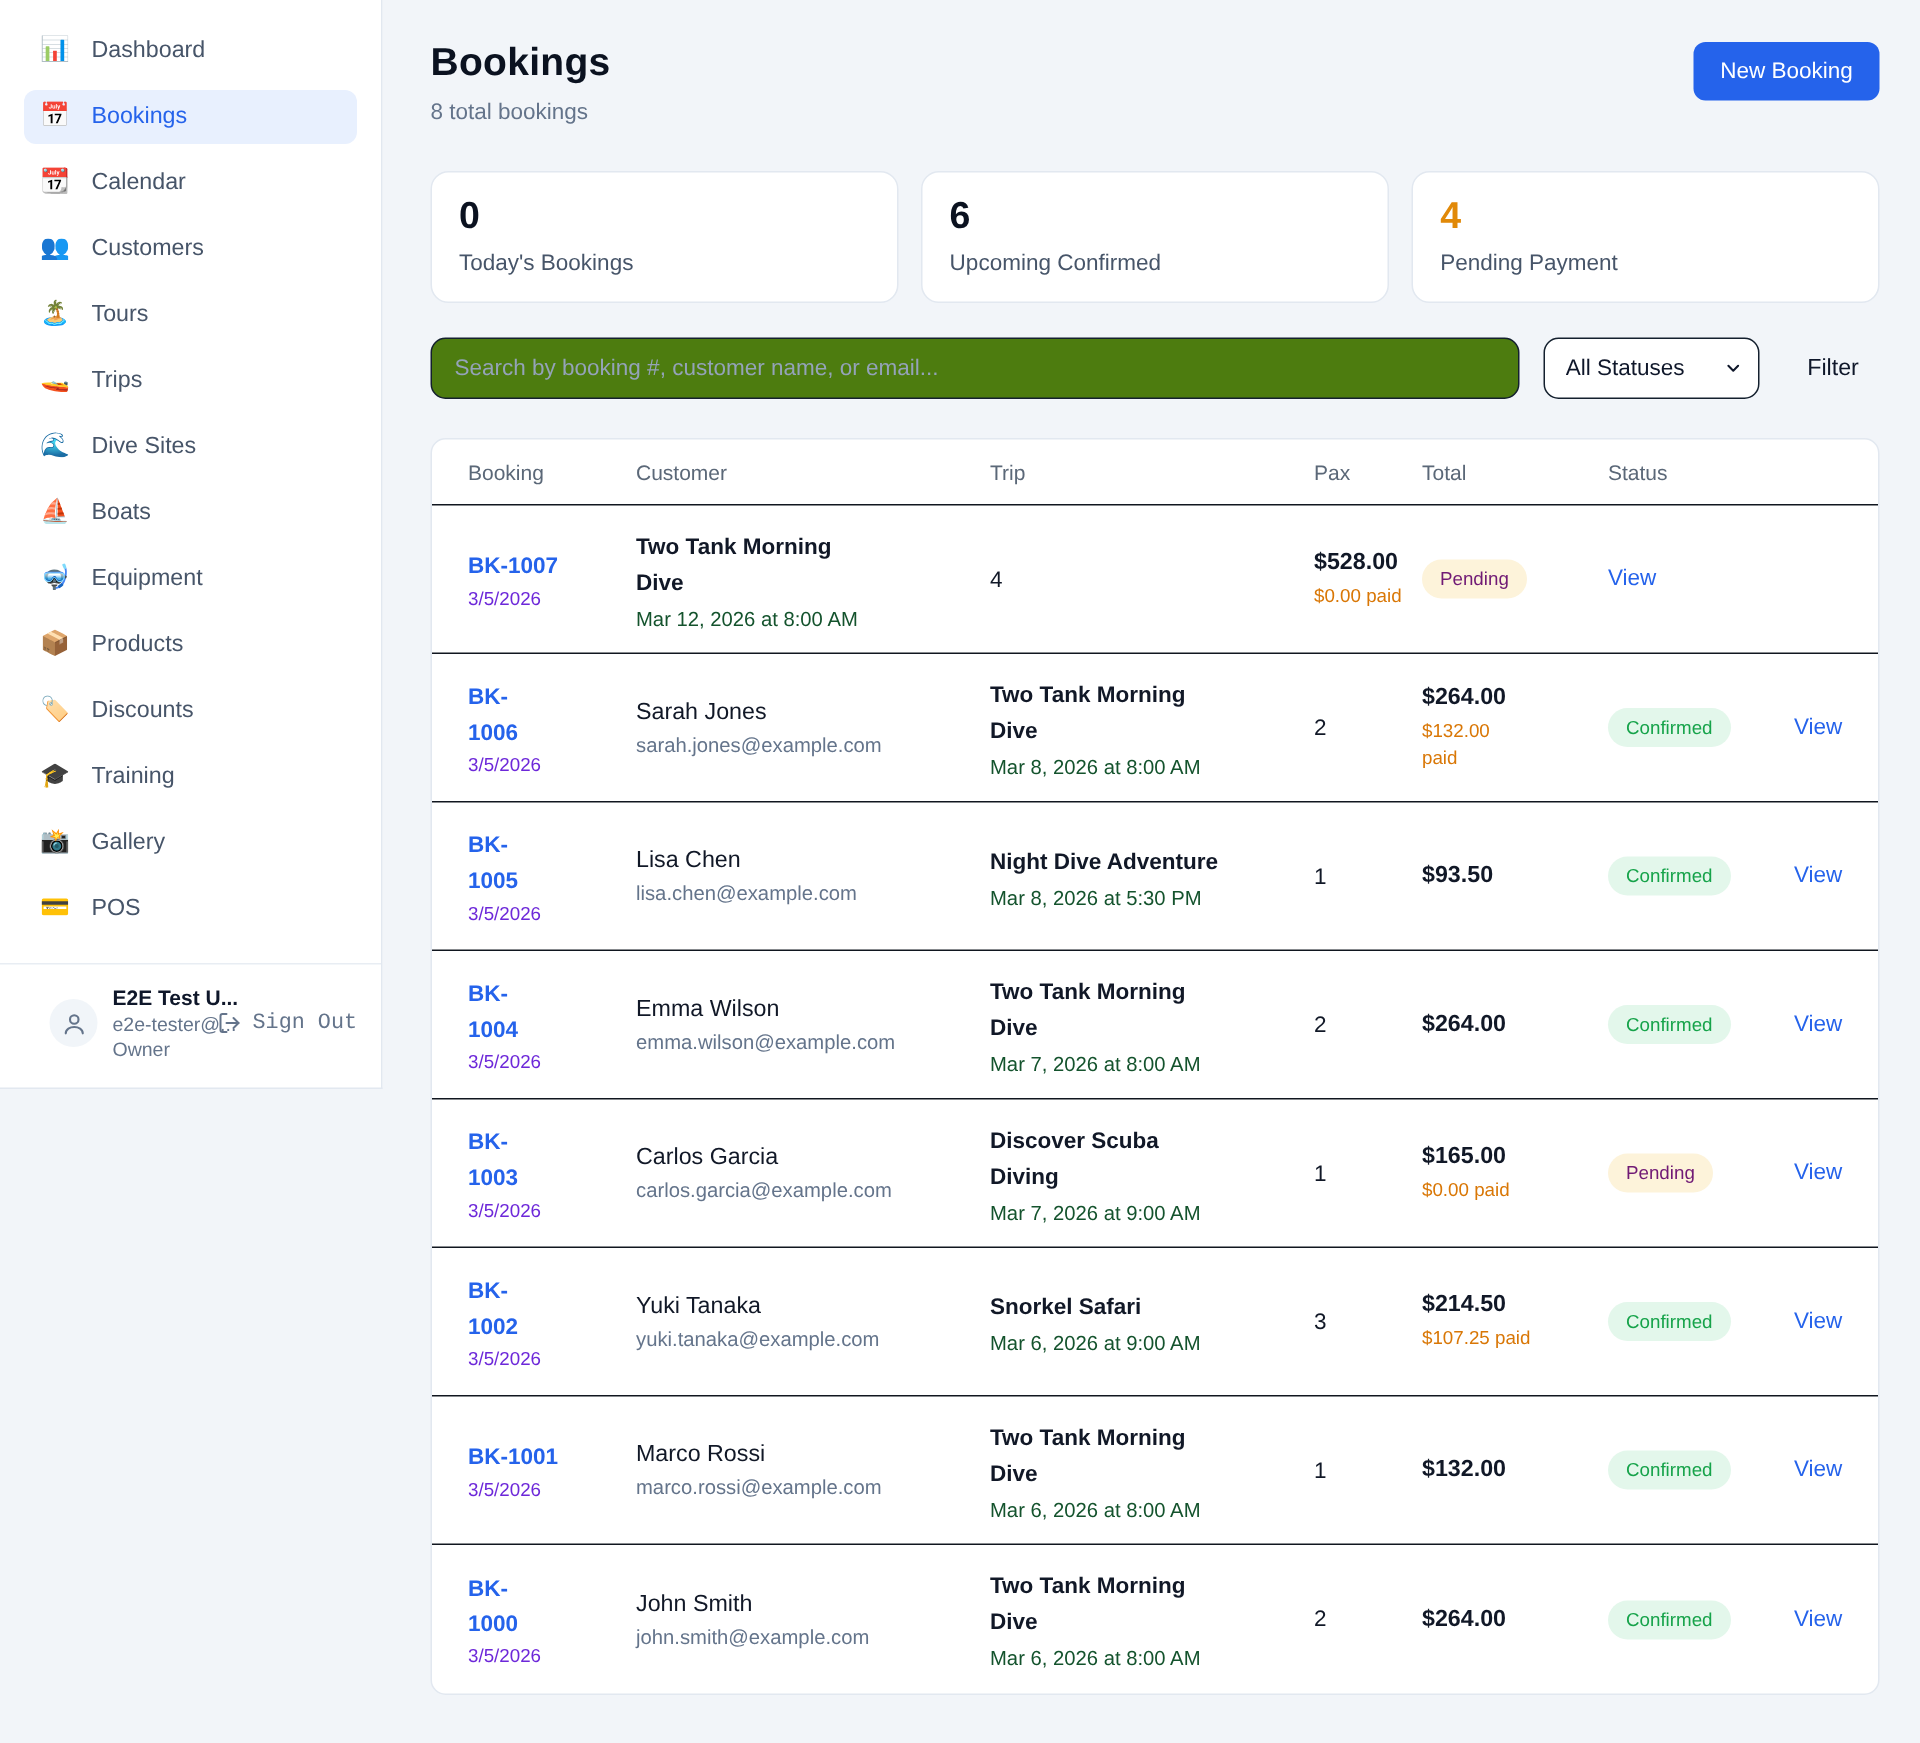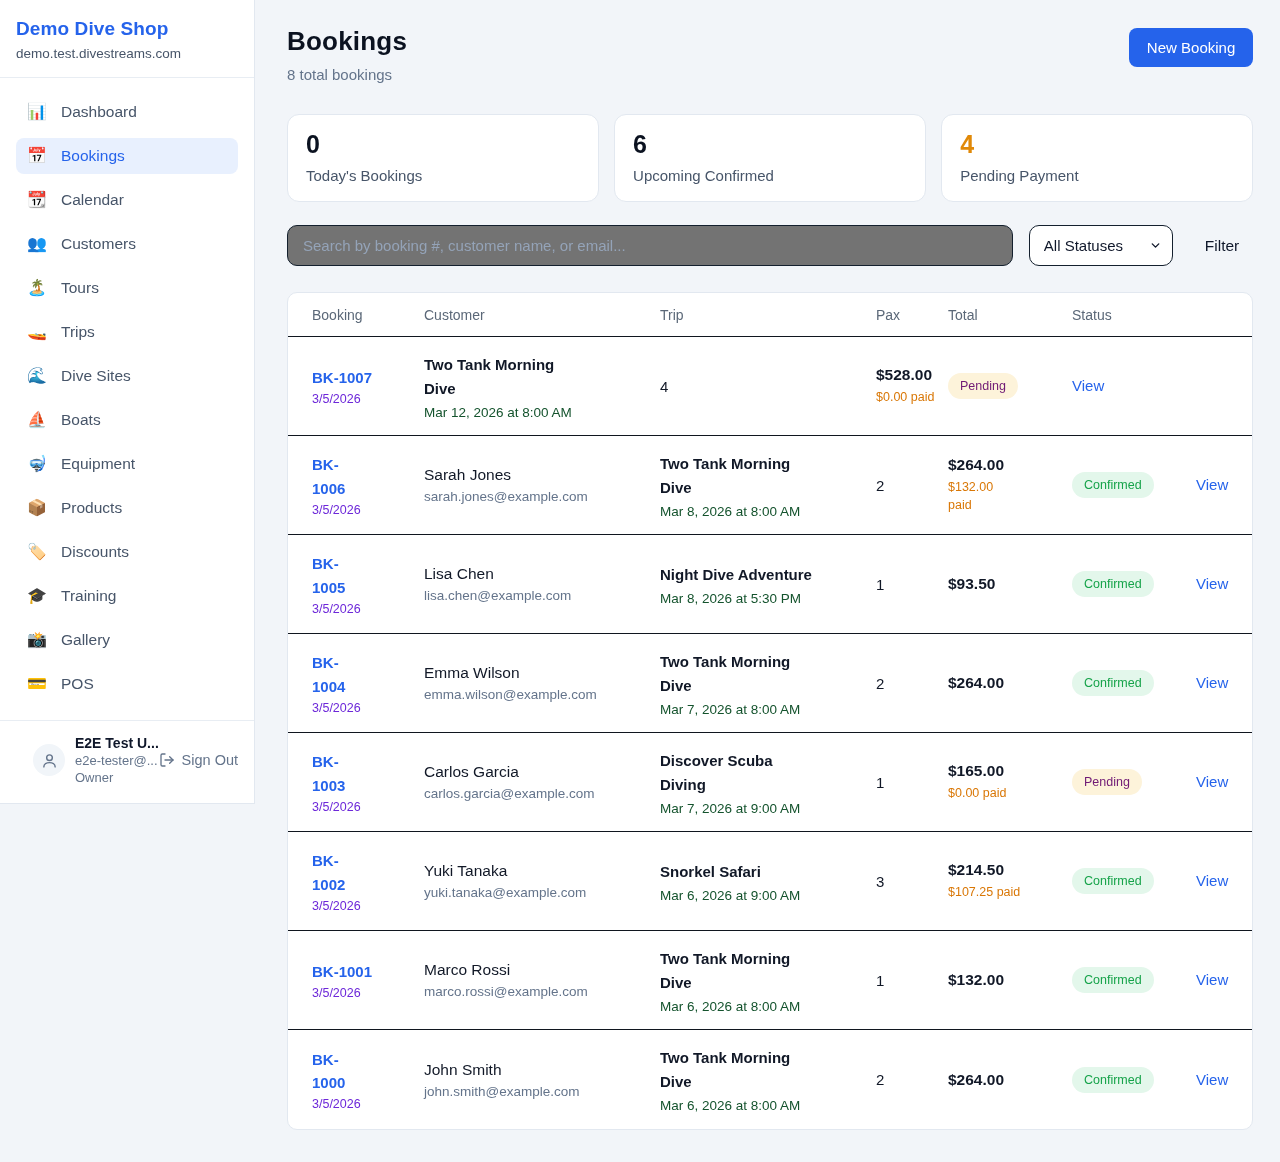--- a/index.html
+++ b/index.html
@@ -44,21 +44,21 @@
     background: #f1f5f9; color: #64748b;
     display: flex; align-items: center; justify-content: center;
     flex-shrink: 0;
   }
   .user-meta { min-width: 0; flex: 1; }
   .user-name { font-size: 14px; font-weight: 700; color: #0f172a; white-space: nowrap; }
   .user-email, .user-role { font-size: 13px; color: #64748b; margin-top: 2px; white-space: nowrap; }
   .signout-btn {
     display: flex; align-items: flex-start; gap: 7px;
     background: none; border: none; cursor: pointer;
-    color: #64748b; font-size: 14.5px; font-family: Liberation Sans, sans-serif;
+    color: #64748b; font-size: 14.5px; font-family: Liberation Mono, monospace;
     flex-shrink: 0;
   }
 
   
   .main { flex: 1; padding: 26px 32px 32px 32px; }
   .page-head { display: flex; align-items: flex-start; justify-content: space-between; }
   .page-title { font-size: 26px; font-weight: 700; color: #0b1220; letter-spacing: .2px; }
   .page-subtitle { font-size: 15px; color: #64748b; margin-top: 9px; }
   .primary-btn {
     background: #2563eb; color: #fff; border: none; cursor: pointer;
@@ -70,21 +70,21 @@
   .stat-card {
     background: #fff; border: 1px solid #e2e8f0; border-radius: 12px;
     height: 88px; padding: 17px 18px;
   }
   .stat-value { font-size: 25px; font-weight: 700; line-height: 1; }
   .stat-label { font-size: 15px; color: #475569; margin-top: 10px; }
 
   .filters { display: flex; align-items: center; gap: 16px; margin-top: 23px; }
   .search-input {
     flex: 1; height: 41px; border: 1.5px solid #14202e; border-radius: 10px;
-    background: #737373; padding: 0 15px; font-size: 15px; font-family: inherit; color: #0f172a;
+    background: #4d7c0f; padding: 0 15px; font-size: 15px; font-family: inherit; color: #0f172a;
   }
   .search-input::placeholder { color: #94a3b8; }
   .select-wrap { position: relative; width: 144px; flex-shrink: 0; }
   .status-select {
     width: 100%; height: 41px; border: 1.5px solid #14202e; border-radius: 10px;
     background: #fff; padding: 0 30px 0 14px; font-size: 15px; font-family: inherit; color: #0f172a;
     appearance: none; -webkit-appearance: none; cursor: pointer;
   }
   .select-chevron { position: absolute; right: 11px; top: 14px; pointer-events: none; color: #0f172a; }
   .filter-btn {
@@ -122,24 +122,20 @@
   .badge.pending { background: #fdf3da; color: #701a75; }
   .badge.confirmed { background: #e3f7eb; color: #16a34a; }
   .view-link { color: #2563eb; font-size: 15px; text-decoration: none; cursor: pointer; }
 </style>
 </head>
 <body>
 
 <div class="app">
 
   <aside class="sidebar">
-    <div class="shop-header">
-      <div class="shop-name">Demo Dive Shop</div>
-      <div class="shop-domain">demo.test.divestreams.com</div>
-    </div>
     <nav class="nav" id="nav-host">
   <div class="nav-item">
     <span class="nav-icon">📊</span>
     <span class="nav-label">Dashboard</span>
   </div>
 
   <div class="nav-item active">
     <span class="nav-icon">📅</span>
     <span class="nav-label">Bookings</span>
   </div>

